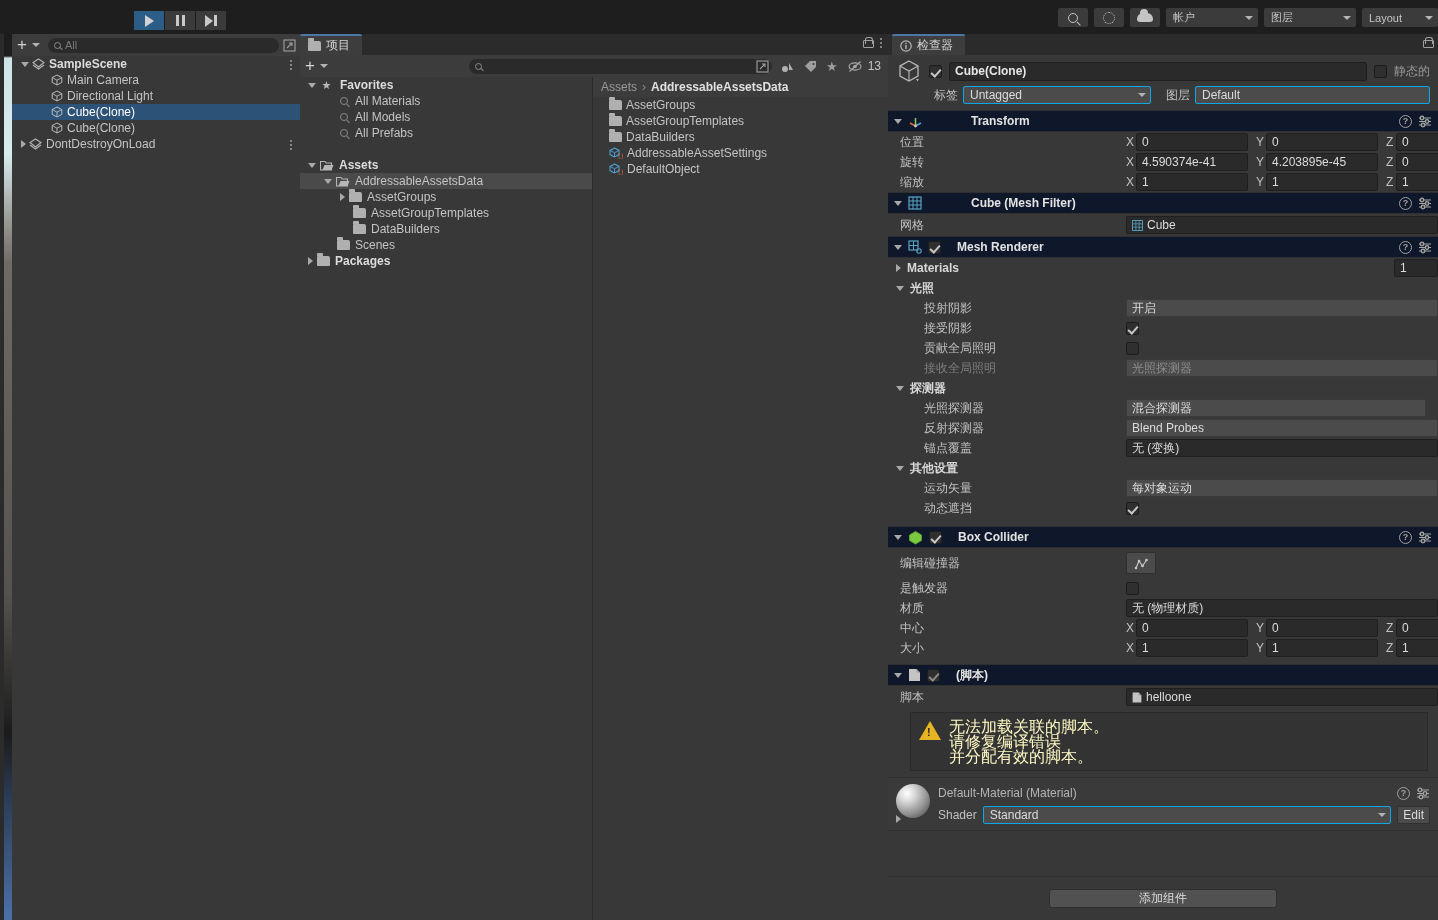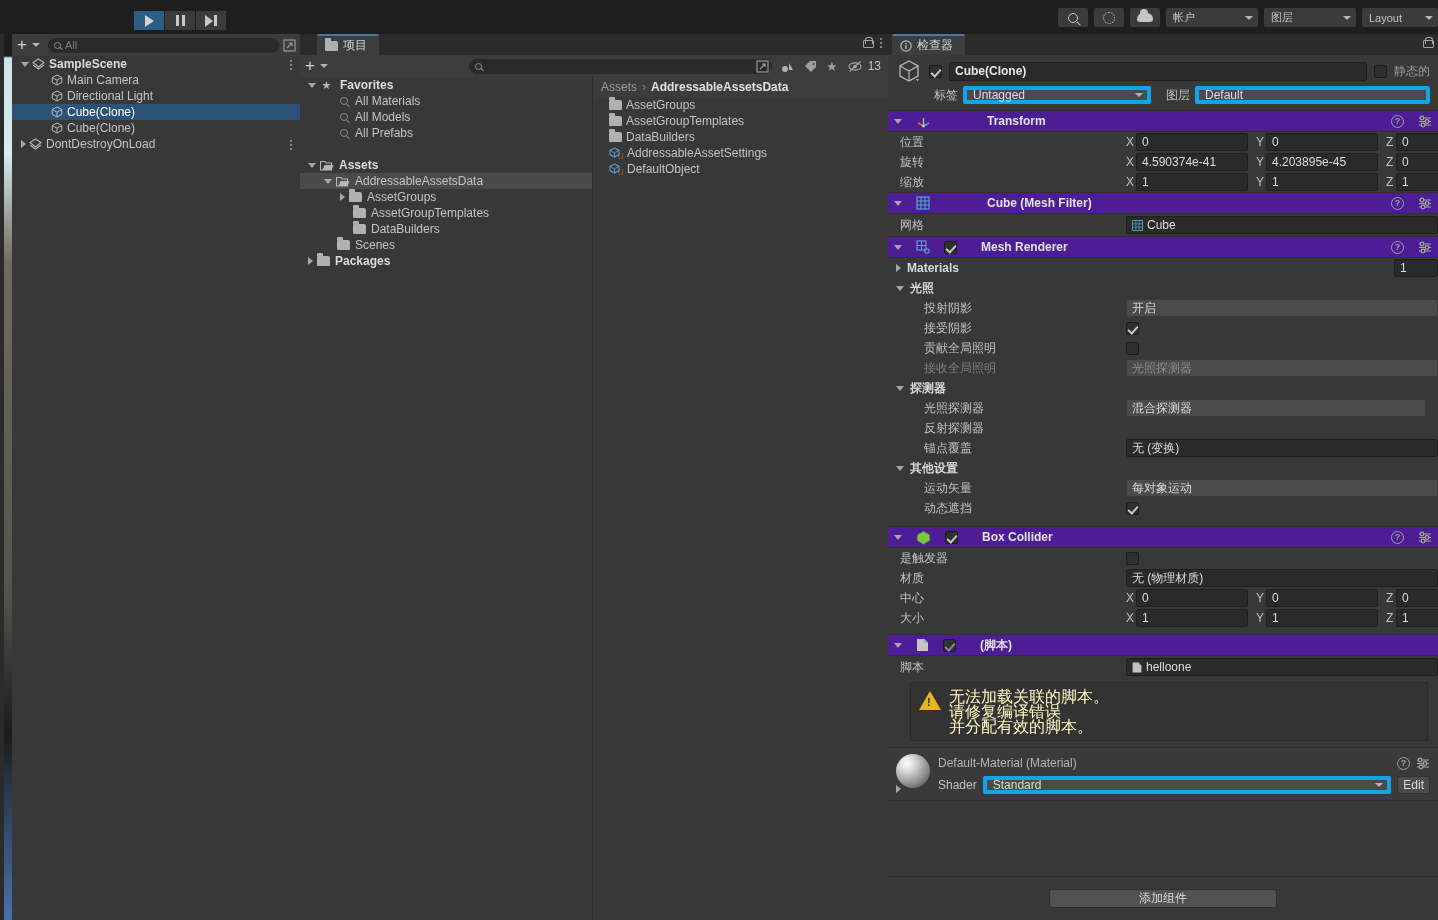--- a/index.html
+++ b/index.html
@@ -99,29 +99,29 @@
   .go-row { display:flex; align-items:center; gap:7px; height:20px; }
   .go-prev { width:26px;height:26px;flex:none;position:relative; }
   .ck { width:13px;height:13px;background:#2f2f2f;border:1px solid #1c1c1c;border-radius:2px;position:relative;flex:none; }
   .ck.on::after { content:''; position:absolute; left:3px; top:1px; width:4px; height:8px;
       border:solid #c8c8c8; border-width:0 2px 2px 0; transform:rotate(42deg); }
   .ck.on.dim::after { border-color:#8b8b8b; }
   .namefield { flex:1; height:19px; background:#2a2a2a; border:1px solid #1f1f1f; border-radius:2px;
       display:flex; align-items:center; padding:0 5px; color:#e6e6e6; font-weight:bold; font-size:12px; }
   .tagrow { display:flex; align-items:center; gap:5px; margin-top:5px; height:18px; }
   .lbl { color:#c0c0c0; font-size:12px; }
-  .dropdown { height:18px; background:#4b4b4b; border:4px solid #0ea5e9; border-radius:2px;
+  .dropdown { height:18px; background:#4b4b4b; border:1px solid #0ea5e9; border-radius:2px;
       display:flex; align-items:center; justify-content:space-between; padding:0 4px 0 6px; color:#dcdcdc; font-size:12px;gap:31px; }
   .field { height:18px; background:#2a2a2a; border:1px solid #1f1f1f; border-radius:2px;
       display:flex; align-items:center; padding:0 5px; color:#dcdcdc; font-size:12px; }
   .field.grey { background:#4b4b4b; border-color:#3a3a3a; }
   .field.dim { color:#8d8d8d; }
 
-  .comp-head { height:22px; background:#4c1d95; border-top:1px solid #303030; border-bottom:1px solid #303030;
-     display:flex; align-items:center; gap:14px; padding:0 6px; }
+  .comp-head { height:22px; background:#0f172a; border-top:1px solid #303030; border-bottom:1px solid #303030;
+     display:flex; align-items:center; gap:6px; padding:0 6px; }
   .comp-title { font-weight:bold; color:#e2e2e2; font-size:12px; }
   .help-ic { width:13px;height:13px;border-radius:50%;border:1.4px solid #a0a0a0;color:#a0a0a0;
      font-size:9px;display:flex;align-items:center;justify-content:center;font-weight:bold;flex:none; }
   .prow { height:20px; display:flex; align-items:center; padding-left:12px; }
   .prow .name { width:226px; color:#c2c2c2; font-size:12px; flex:none; }
   .prow .name.ind { padding-left:24px; }
   .prow .name.dim { color:#7e7e7e; }
   .xyz { display:flex; align-items:center; flex:1; gap:0px; }
   .axis { color:#c2c2c2; font-size:12px; width:10px; flex:none; }
   .numf { height:18px; background:#2a2a2a; border:1px solid #1f1f1f; border-radius:2px;
@@ -278,21 +278,21 @@
             <i></i>
             <i></i>
             <i></i>
           </span>
         </div>
       </div>
   </div>
 
   <div class="panel" style="left:300px; top:34px; width:588px; height:886px;">
     <div class="tabstrip">
-      <div class="tab" style="left:17px">
+      <div class="tab" style="left:0">
         <span class="folder"></span>
         <span>项目</span>
       </div>
       <div class="tab-icons">
         <span class="lock-ic"></span>
         <span class="kebab">
             <i></i>
             <i></i>
             <i></i>
           </span>
@@ -671,20 +671,23 @@
       <span class="t">探测器</span>
     </div>
     <div class="prow">
       <span class="name ind">光照探测器</span>
       <div class="field grey" style="flex:1;margin-right:12px">
         <span>混合探测器</span>
       </div>
     </div>
     <div class="prow">
       <span class="name ind">反射探测器</span>
+      <div class="field grey" style="flex:1;margin-right:0">
+        <span>Blend Probes</span>
+      </div>
     </div>
     <div class="prow">
       <span class="name ind">锚点覆盖</span>
       <div class="field" style="flex:1;margin-right:0">
         <span>无 (变换)</span>
       </div>
     </div>
 
     <div class="foldrow">
       <span class="arrow-d"></span>
@@ -710,20 +713,32 @@
       <span class="ck on"></span>
       <span class="comp-title" style="margin-left:10px">Box Collider</span>
       <div style="flex:1"></div>
       <span class="help-ic">?</span>
       <svg width="14" height="13" viewBox="0 0 14 13">
         <path d="M1 3 H13 M1 6.5 H13 M1 10 H13" stroke="#a8a8a8" stroke-width="1.2"></path>
         <circle cx="4" cy="3" r="1.8" fill="#383838" stroke="#a8a8a8" stroke-width="1.2"></circle>
         <circle cx="9" cy="6.5" r="1.8" fill="#383838" stroke="#a8a8a8" stroke-width="1.2"></circle>
         <circle cx="5" cy="10" r="1.8" fill="#383838" stroke="#a8a8a8" stroke-width="1.2"></circle>
       </svg>
+    </div>
+    <div class="prow" style="height:30px;align-items:center">
+      <span class="name">编辑碰撞器</span>
+      <div style="width:30px;height:22px;background:#4b4b4b;border:1px solid #2f2f2f;border-radius:2px;display:flex;align-items:center;justify-content:center">
+        <svg width="15" height="13" viewBox="0 0 15 13">
+          <path d="M2 11 L5 4 L8.5 9 L12.5 3" fill="none" stroke="#c8c8c8" stroke-width="1.1"></path>
+          <circle cx="2" cy="11" r="1.3" fill="#c8c8c8"></circle>
+            <circle cx="5" cy="4" r="1.3" fill="#c8c8c8"></circle>
+          <circle cx="8.5" cy="9" r="1.3" fill="#c8c8c8"></circle>
+            <circle cx="12.5" cy="3" r="1.3" fill="#c8c8c8"></circle>
+        </svg>
+      </div>
     </div>
     <div class="prow">
       <span class="name">是触发器</span>
       <span class="ck"></span>
     </div>
     <div class="prow">
       <span class="name">材质</span>
       <div class="field" style="flex:1;margin-right:0">
         <span>无 (物理材质)</span>
       </div>

